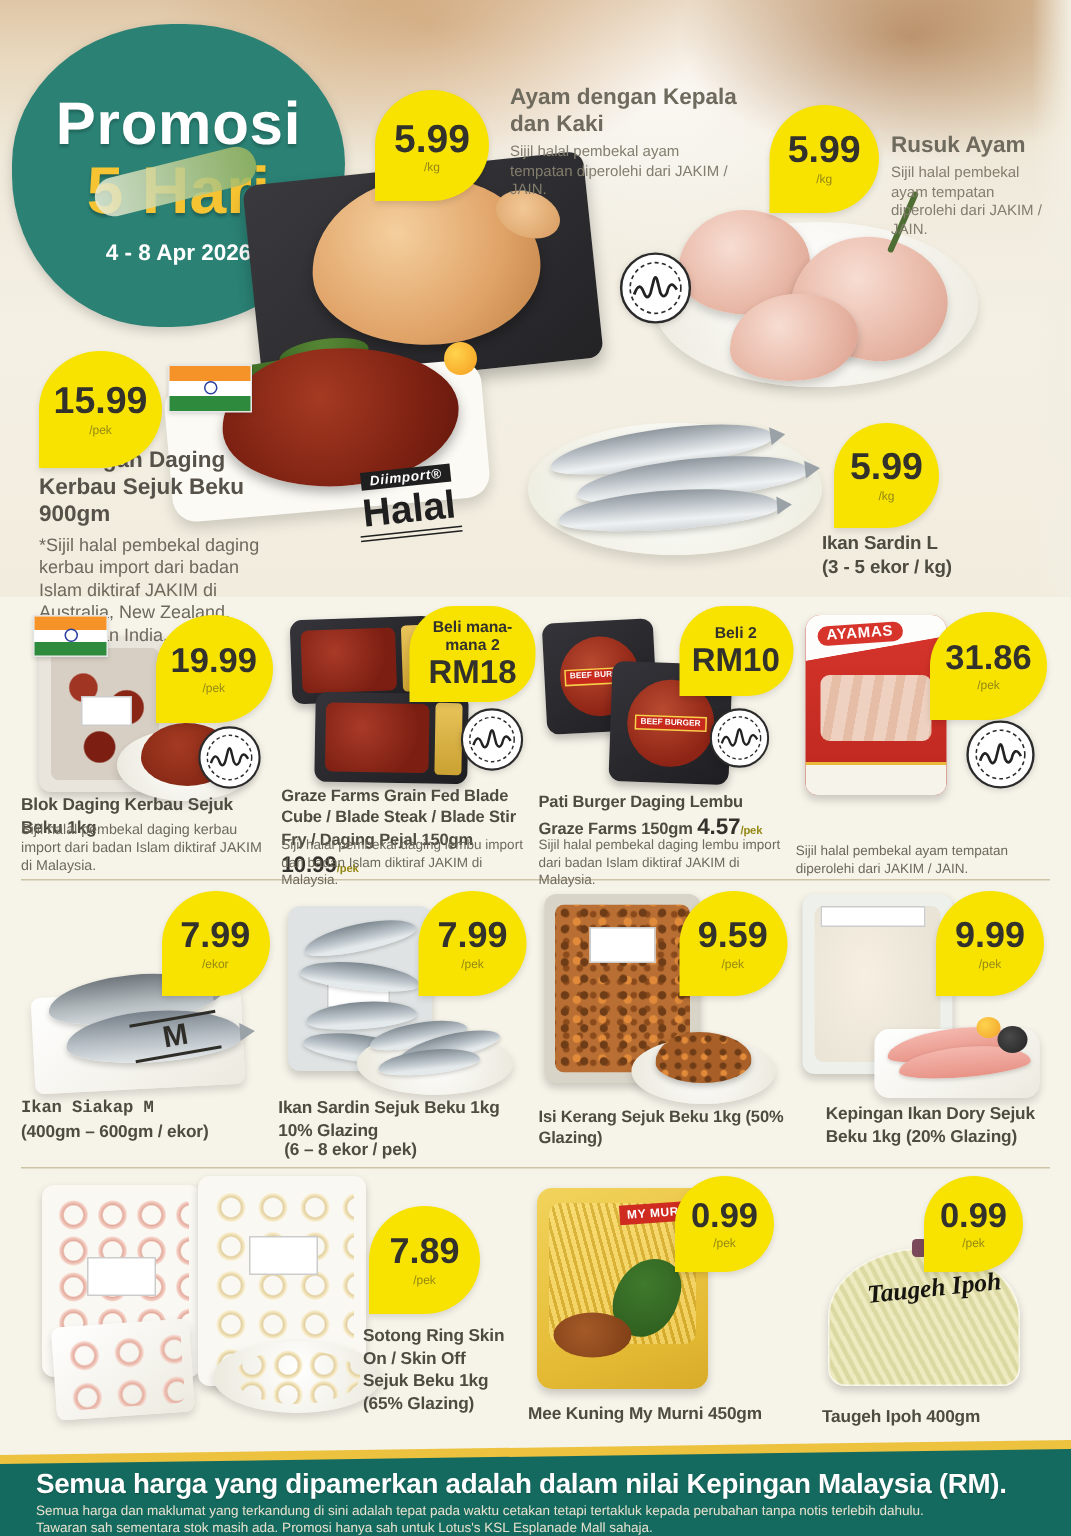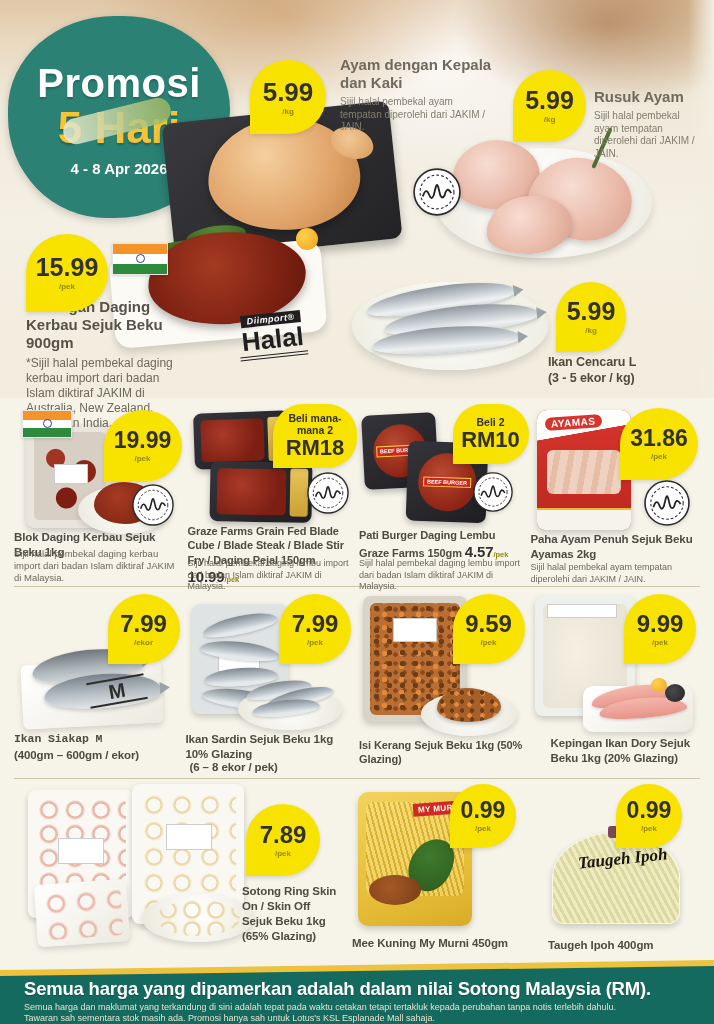--- a/index.html
+++ b/index.html
@@ -32,21 +32,21 @@
   .promo-sub{ font-size:44px; font-weight:bold; color:#f6c332; line-height:1.0; text-shadow:0 2px 2px rgba(0,0,0,.25); }
   .promo-dates{ font-size:15px; font-weight:bold; margin-top:10px; }
 
   
   .bubble{
     background:#f8e300; border-radius:52% 52% 52% 0;
     display:flex; flex-direction:column; align-items:center; justify-content:center;
     box-shadow:0 2px 4px rgba(0,0,0,.12); z-index:6; position:absolute;
   }
   .bubble .price{ font-weight:bold; color:#33312b; line-height:1; }
-  .bubble .unit{ font-size:8px; font-weight:bold; color:#948813; margin-top:2px; }
+  .bubble .unit{ font-size:8px; font-weight:normal; color:#948813; margin-top:2px; }
 
   .deal-badge{
     background:#f8e300; border-radius:30px 30px 30px 0;
     display:flex; flex-direction:column; align-items:center; justify-content:center;
     box-shadow:0 2px 4px rgba(0,0,0,.12); z-index:6; position:absolute;
     color:#33312b; text-align:center; padding:4px 6px;
   }
   .deal-badge .dl1{ font-size:10.5px; font-weight:bold; }
   .deal-badge .dl2{ font-size:22px; font-weight:bold; line-height:1.05; }
 
@@ -279,21 +279,21 @@
     <div class="stamp" style="left:238px; top:308px;">
       <span class="stamp-top">Diimport®</span>
       <div class="stamp-bottom">Halal</div>
     </div>
 
     <div class="bubble" style="left:556px; top:282px; width:70px; height:70px;">
       <span class="price" style="font-size:25px;">5.99</span>
       <span class="unit">/kg</span>
     </div>
     <div style="position:absolute; left:548px; top:354px; width:150px; z-index:5;">
-      <div class="p-title" style="position:static; font-size:12.5px;">Ikan Cencaru L</div>
+      <div class="p-title" style="position:static; font-size:12.5px;">Ikan Sardin L</div>
       <div class="p-title" style="position:static; font-size:12.5px;">(3 - 5 ekor / kg)</div>
     </div>
   </div>
 
   <div id="row2" class="row">
 
     <div class="cell">
       <div class="flag" style="left:8px; top:12px; width:50px; height:28px;">
         <div class="s1"></div>
           <div class="s2">
@@ -375,21 +375,20 @@
       </div>
       <div class="bubble" style="right:2px; top:10px; width:78px; height:72px;">
         <span class="price" style="font-size:23px;">31.86</span>
         <span class="unit">/pek</span>
       </div>
       <svg class="halal" style="right:10px; top:82px;" width="46" height="46" viewBox="0 0 44 44">
         <circle cx="22" cy="22" r="21" fill="#fff" stroke="#2b2b2b" stroke-width="1.5"></circle>
         <circle cx="22" cy="22" r="15.5" fill="none" stroke="#2b2b2b" stroke-width="1" stroke-dasharray="2.5 2"></circle>
         <path d="M9 26 q3 -9 6 -1 q2 5 4 0 l2 -8 q1 -3 2 0 l2 8 q2 4 4 0 q2 -9 6 -2" stroke="#222" fill="none" stroke-width="1.7"></path>
       </svg>
-      <div class="p-title" style="left:2px; top:134px; right:4px;">Paha Ayam Penuh Sejuk Beku Ayamas 2kg</div>
       <div class="p-desc" style="left:2px; top:164px; right:2px; font-size:9px;">Sijil halal pembekal ayam tempatan diperolehi dari JAKIM / JAIN.</div>
     </div>
   </div>
 
   <div class="divider" style="top:586px;"></div>
 
   <div id="row3" class="row">
 
     <div class="cell">
       <div class="bubble" style="right:6px; top:8px; width:72px; height:70px;">
@@ -508,18 +507,18 @@
         <span class="price" style="font-size:23px;">0.99</span>
         <span class="unit">/pek</span>
       </div>
       <div class="p-title" style="left:18px; top:160px; right:2px;">Taugeh Ipoh 400gm</div>
     </div>
   </div>
 
   <div id="footer">
     <div class="footer-yellow"></div>
     <div class="footer-teal"></div>
-    <div class="footer-headline">Semua harga yang dipamerkan adalah dalam nilai Sotong Malaysia (RM).</div>
+    <div class="footer-headline">Semua harga yang dipamerkan adalah dalam nilai Kepingan Malaysia (RM).</div>
     <div class="footer-note" style="top:42px;">Semua harga dan maklumat yang terkandung di sini adalah tepat pada waktu cetakan tetapi tertakluk kepada perubahan tanpa notis terlebih dahulu.</div>
     <div class="footer-note" style="top:53px;">Tawaran sah sementara stok masih ada. Promosi hanya sah untuk Lotus's KSL Esplanade Mall sahaja.</div>
   </div>
 
 </div>
 
 </body></html>

